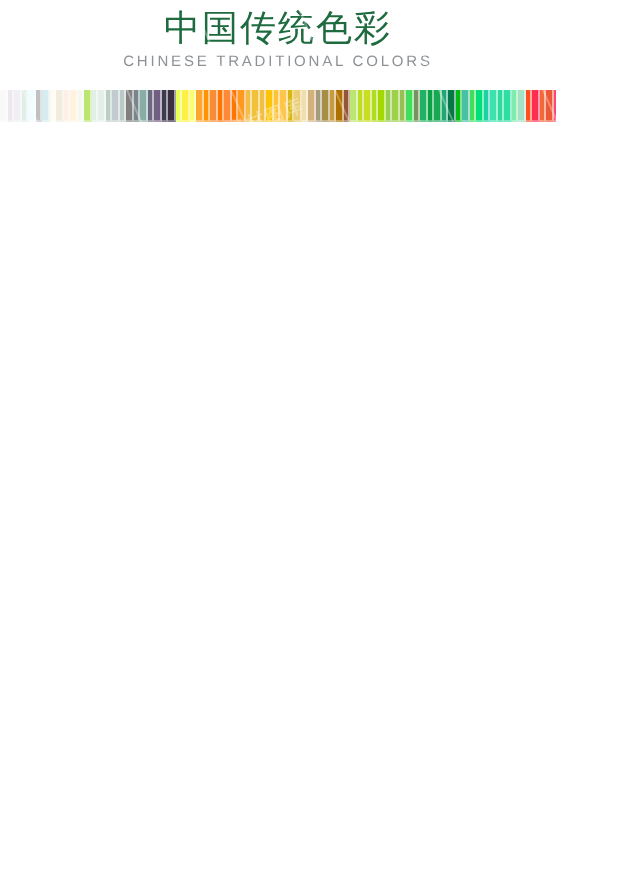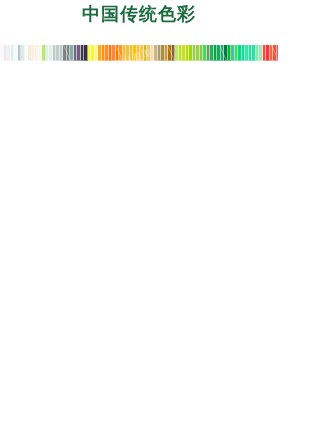--- a/index.html
+++ b/index.html
@@ -30,21 +30,21 @@
     background: #ffffff;
     overflow: hidden;
   }
   #title {
     position: absolute;
     left: 0;
     top: 4px;
     width: 278px;
     text-align: center;
     font-size: 18px;
-    font-weight: bold;
+    font-weight: normal;
     letter-spacing: 1px;
     color: #1d6b3f;
     line-height: 20px;
     white-space: nowrap;
   }
   #subtitle {
     position: absolute;
     left: 0;
     top: 26px;
     width: 278px;
@@ -122,20 +122,21 @@
     transform-origin: 0 0;
   }
 </style>
 </head>
 <body>
 
 <div id="page">
 
   <div id="header">
     <div id="title">中国传统色彩</div>
+    <div id="subtitle">CHINESE TRADITIONAL COLORS</div>
   </div>
 
   <div id="grid">
       <div class="swatch" style="background: rgb(249, 249, 249);">
         <span class="sw-name dark-text">铅白</span>
         <span class="sw-hex dark-text">#f9f9f9</span>
       </div>
       <div class="swatch" style="background: rgb(239, 231, 239);">
         <span class="sw-name dark-text">银白</span>
         <span class="sw-hex dark-text">#efe7ef</span>

